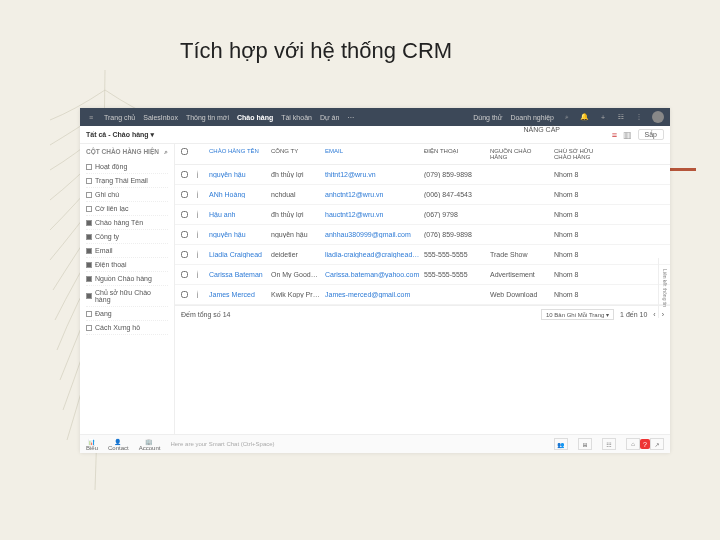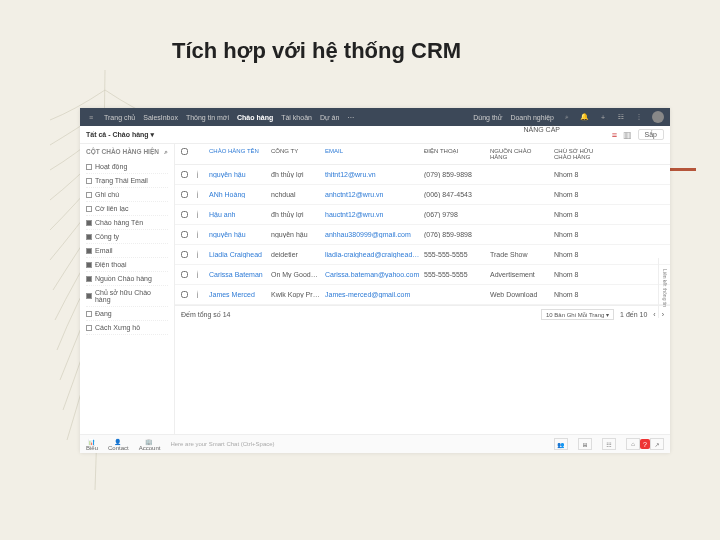--- a/index.html
+++ b/index.html
@@ -1,18 +1,18 @@
 <!DOCTYPE html>
 <html><head>
 <meta charset="utf-8">
 <style>
 * { margin: 0; padding: 0; box-sizing: border-box; font-family: Arial, sans-serif; }
 body { width: 720px; height: 540px; background: #f2efe6; position: relative; overflow: hidden; }
 .leaf { position: absolute; left: 45px; top: 70px; width: 120px; height: 420px; opacity: 0.35; }
-.title { position: absolute; left: 172px; top: 38px; font-size: 22px; font-weight: bold; color: #222; }
+.title { position: absolute; left: 180px; top: 38px; font-size: 22px; font-weight: normal; color: #222; }
 .accent { position: absolute; right: 24px; top: 168px; width: 26px; height: 3px; background: #b5553a; }
 .crm { position: absolute; left: 80px; top: 108px; width: 590px; height: 345px; background: #fff; box-shadow: 0 0 4px rgba(0,0,0,0.1); font-size: 7px; color: #555; }
 .topbar { height: 18px; background: #3c4858; display: flex; align-items: center; padding: 0 6px; color: #ccc; gap: 8px; }
 .topbar .nav-item { color: #ccc; cursor: pointer; white-space: nowrap; }
 .topbar .nav-item.active { color: #fff; font-weight: bold; }
 .topbar .spacer { flex: 1; }
 .topbar .icon { width: 10px; height: 10px; display: inline-flex; align-items: center; justify-content: center; color: #aaa; cursor: pointer; }
 .topbar .avatar { width: 12px; height: 12px; border-radius: 50%; background: #888; }
 .subbar { height: 18px; display: flex; align-items: center; padding: 0 6px; border-bottom: 1px solid #eee; gap: 6px; }
 .subbar .left-label { font-weight: bold; color: #333; }

